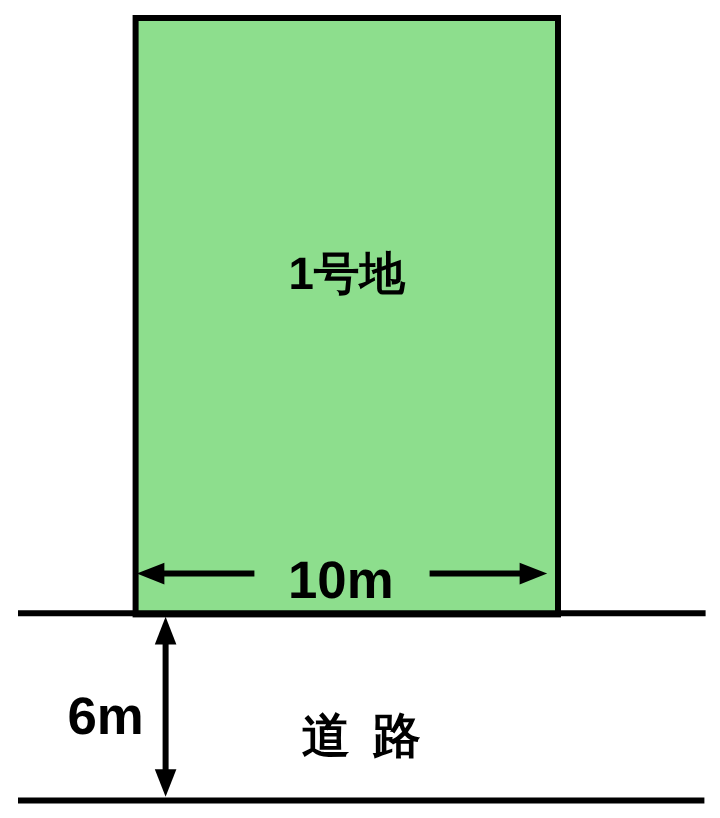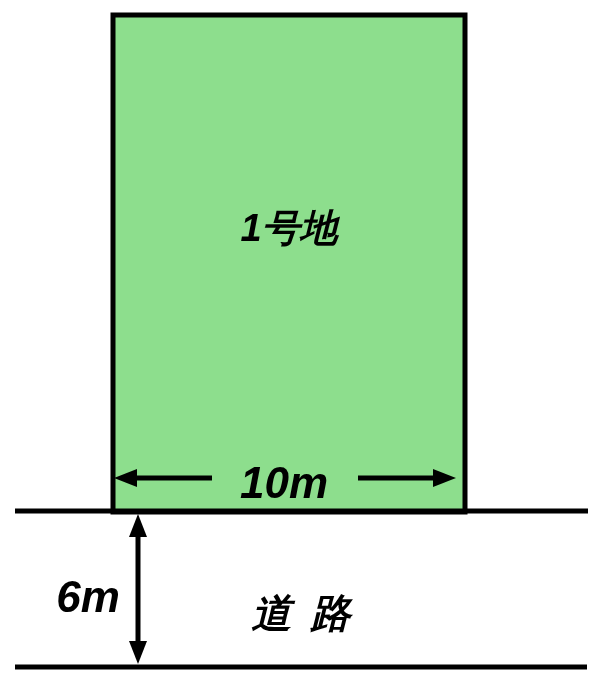--- a/index.html
+++ b/index.html
@@ -7,21 +7,20 @@
     padding: 0;
     background: #ffffff;
   }
   .canvas {
     position: relative;
     width: 600px;
     height: 682px;
     background: #ffffff;
     overflow: hidden;
     font-family: "Liberation Sans", "DejaVu Sans", sans-serif;
-    font-style: italic;
   }
   svg { display: block; }
   .dim-line {
     stroke: #000000;
     stroke-width: 5;
     fill: none;
   }
   .edge-line {
     stroke: #000000;
     stroke-width: 5;

